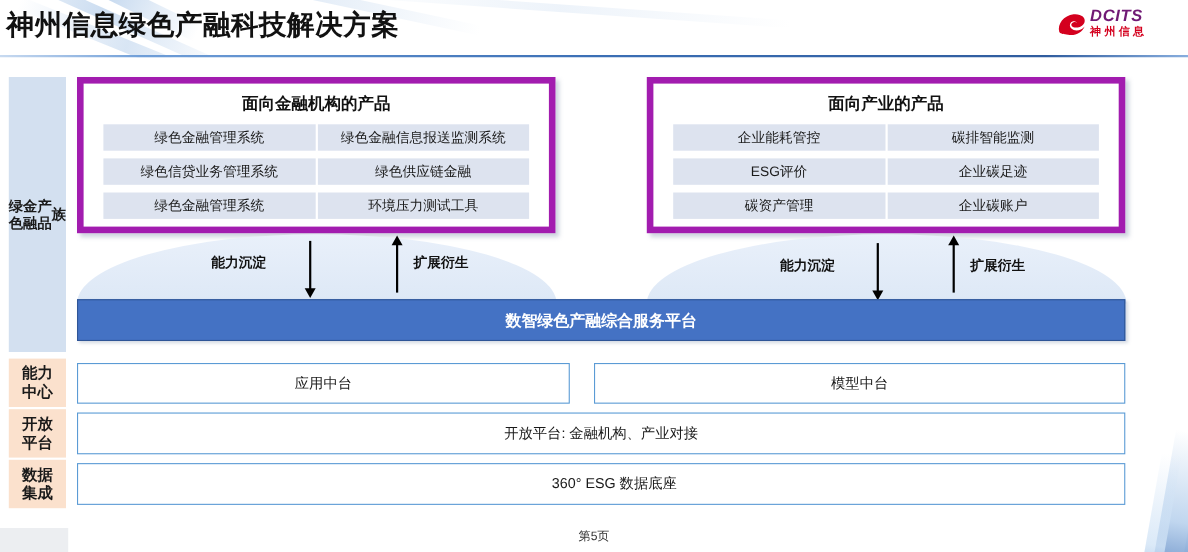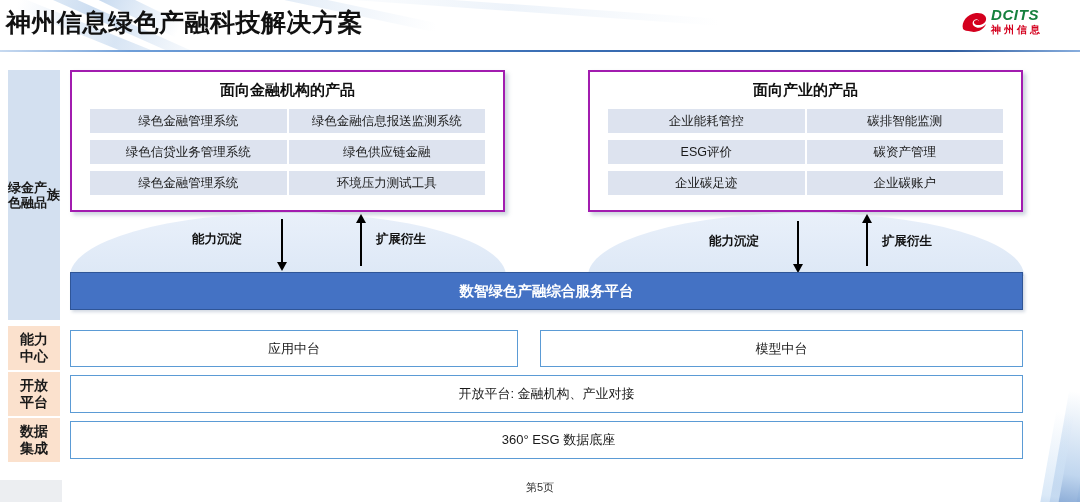--- a/index.html
+++ b/index.html
@@ -29,21 +29,21 @@
   }
   .hdr-rule{
     position:absolute;left:0;top:50px;width:1080px;height:3px;
     background:linear-gradient(90deg,#c8daf0 0%,#6f9ed8 12%,#3b6fb5 50%,#2f5c9e 88%,#88aede 100%);
   }
 
   
   .logo{position:absolute;right:8px;top:6px;width:112px;height:34px;}
   .logo-mark{position:absolute;left:0;top:4px;width:28px;height:24px;}
   .logo-txt{position:absolute;left:31px;top:1px;}
-  .logo-en{font-size:15px;font-weight:bold;color:#15803d;letter-spacing:.6px;line-height:15px;font-style:italic;}
+  .logo-en{font-size:15px;font-weight:bold;color:#701a75;letter-spacing:.6px;line-height:15px;font-style:italic;}
   .logo-cn{font-size:10px;font-weight:bold;color:#d4001e;letter-spacing:3px;line-height:12px;margin-top:2px;}
 
   
   .ribbon-br{position:absolute;overflow:hidden;}
   .rb1{right:-6px;bottom:-40px;width:30px;height:150px;background:linear-gradient(180deg,rgba(205,224,244,0) 0%,rgba(181,207,236,.85) 55%,rgba(67,114,182,.95) 100%);transform:rotate(10deg);}
   .rb2{right:18px;bottom:-50px;width:18px;height:140px;background:linear-gradient(180deg,rgba(225,236,249,0) 0%,rgba(210,228,246,.8) 60%,rgba(120,162,214,.85) 100%);transform:rotate(10deg);}
   .rb3{right:-24px;bottom:-30px;width:22px;height:120px;background:linear-gradient(180deg,rgba(200,220,243,0) 0%,rgba(150,186,226,.7) 100%);transform:rotate(10deg);}
   .corner-gray{position:absolute;left:0;bottom:0;width:62px;height:22px;background:#eceef1;}
 
   
@@ -57,21 +57,21 @@
   .side-peach{background:#fbe1cd;flex-direction:column;}
 
   #side-green{top:70px;width:52px;height:250px;font-size:13px;}
   #side-cap{top:326px;width:52px;height:44px;font-size:14px;}
   #side-open{top:372px;width:52px;height:44px;font-size:14px;}
   #side-data{top:418px;width:52px;height:44px;font-size:14px;}
 
   
   .panel{
     position:absolute;top:70px;height:142px;
-    border:2px solid #a21caf;background:#ffffff;
+    border:6px solid #a21caf;background:#ffffff;
     box-shadow:3px 3px 4px rgba(110,130,160,.35);
     box-sizing:border-box;
   }
   #panel-fin{left:70px;width:435px;}
   #panel-ind{left:588px;width:435px;}
   .panel-title{
     text-align:center;font-size:15px;font-weight:bold;color:#111;
     margin-top:9px;
   }
   .panel-grid{
@@ -184,22 +184,22 @@
     <div class="chip">环境压力测试工具</div>
   </div>
 </div>
 
 <div class="panel" id="panel-ind">
   <div class="panel-title">面向产业的产品</div>
   <div class="panel-grid">
     <div class="chip">企业能耗管控</div>
     <div class="chip">碳排智能监测</div>
     <div class="chip">ESG评价</div>
+    <div class="chip">企业碳足迹</div>
     <div class="chip">碳资产管理</div>
-    <div class="chip">企业碳足迹</div>
     <div class="chip">企业碳账户</div>
   </div>
 </div>
 
 <div class="dome" id="dome-left"></div>
 <div class="dome" id="dome-right"></div>
 
 <div class="flow-lbl" style="left:192px;top:231px;">能力沉淀</div>
 <div class="arrow down" style="left:281px;top:219px;height:44px;"></div>
 <div class="arrow up" style="left:360px;top:222px;height:44px;"></div>

